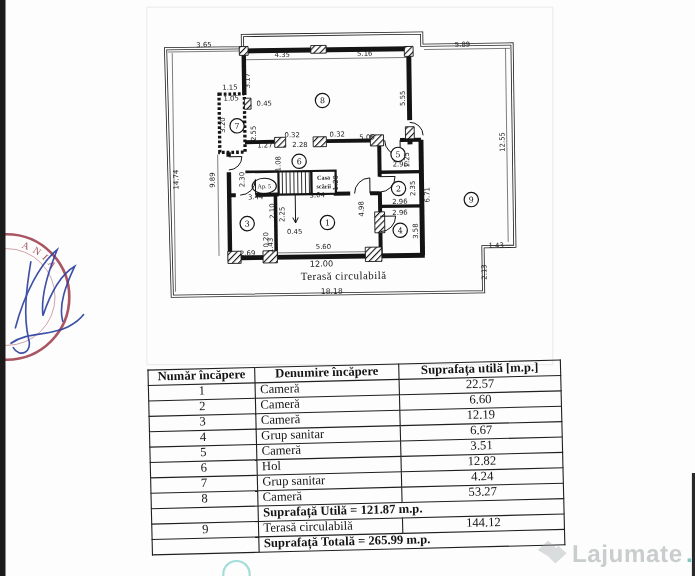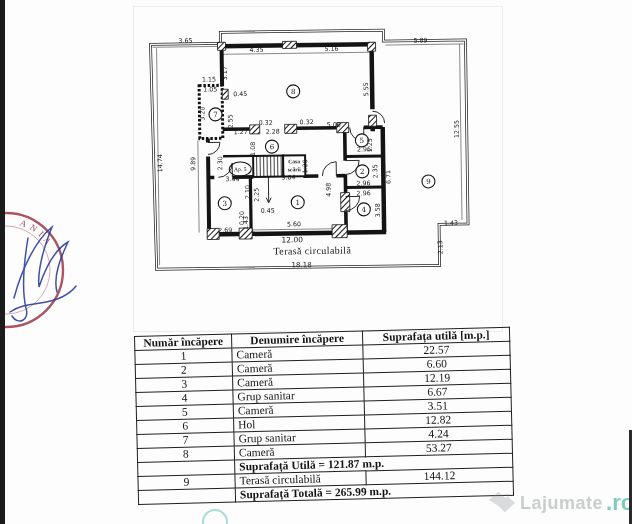--- a/index.html
+++ b/index.html
@@ -17,21 +17,21 @@
   table.areas th,table.areas td{border:1.6px solid #1f1f1f;padding:0 4px;height:13px;
      font-family:"Liberation Serif",serif;font-size:11.5px;color:#141414;line-height:1.05;}
   table.areas th{font-weight:bold;text-align:center;font-size:11.5px;}
   td.c-nr{width:88px;text-align:center;}
   td.c-name{width:122px;text-align:left;}
   td.c-area{width:138px;text-align:center;}
   td.c-span{font-weight:bold;font-size:12px;text-align:left;padding-left:6px;}
   
   .watermark{position:absolute;left:487px;top:488px;display:flex;align-items:center;gap:3px;z-index:8;
      font-family:"Liberation Sans",sans-serif;font-weight:bold;}
-  .wm-text{font-size:18px;color:rgba(150,158,158,0.50);letter-spacing:0.5px;}
+  .wm-text{font-size:22px;color:rgba(150,158,158,0.50);letter-spacing:0.5px;}
   .wm-suffix{font-size:22px;color:rgba(42,167,155,0.60);}
 </style>
 </head>
 <body>
 
 <div class="photo">
 
   <div class="plan-frame"></div>
 
   <svg class="overlay" viewBox="0 0 632 524">

